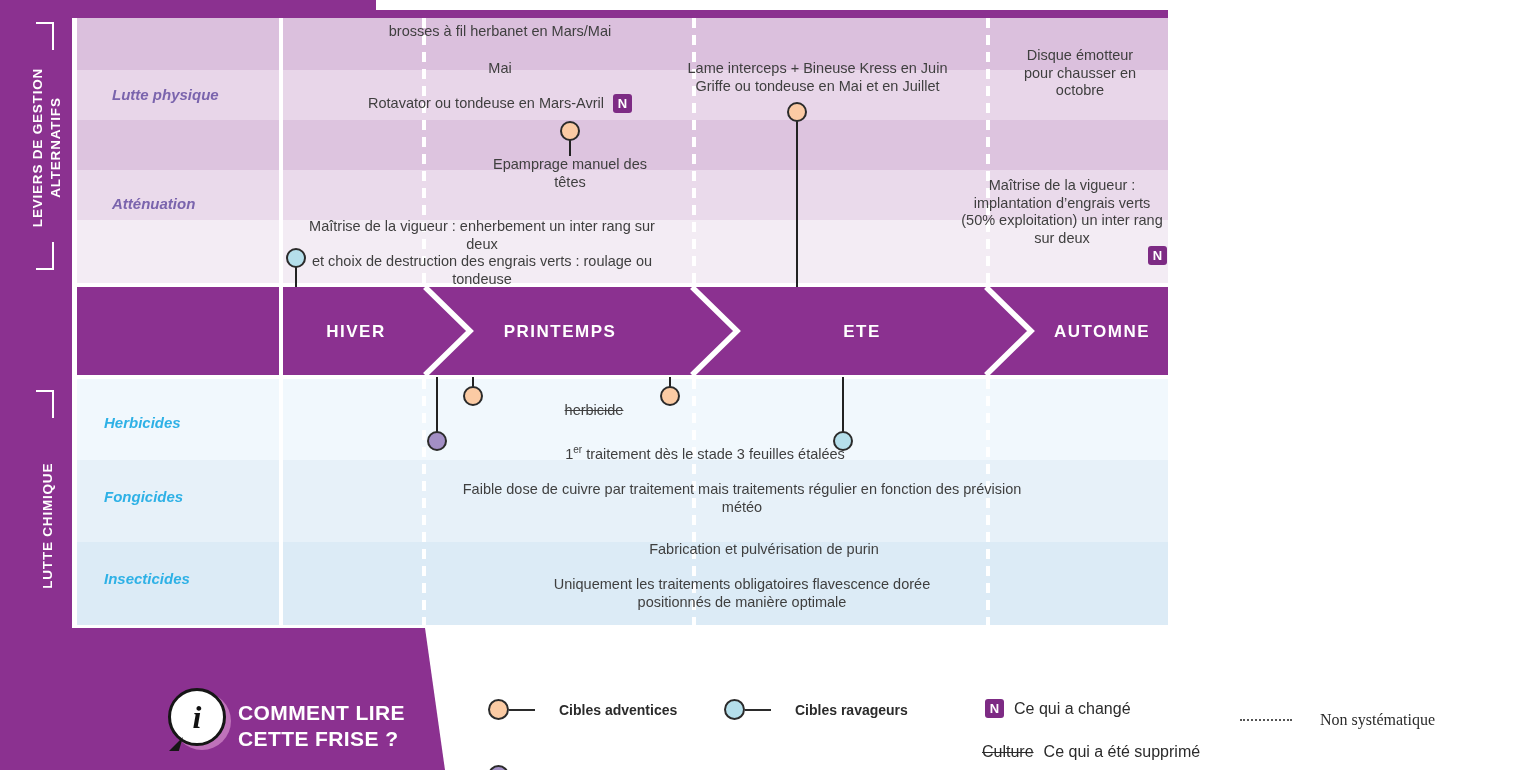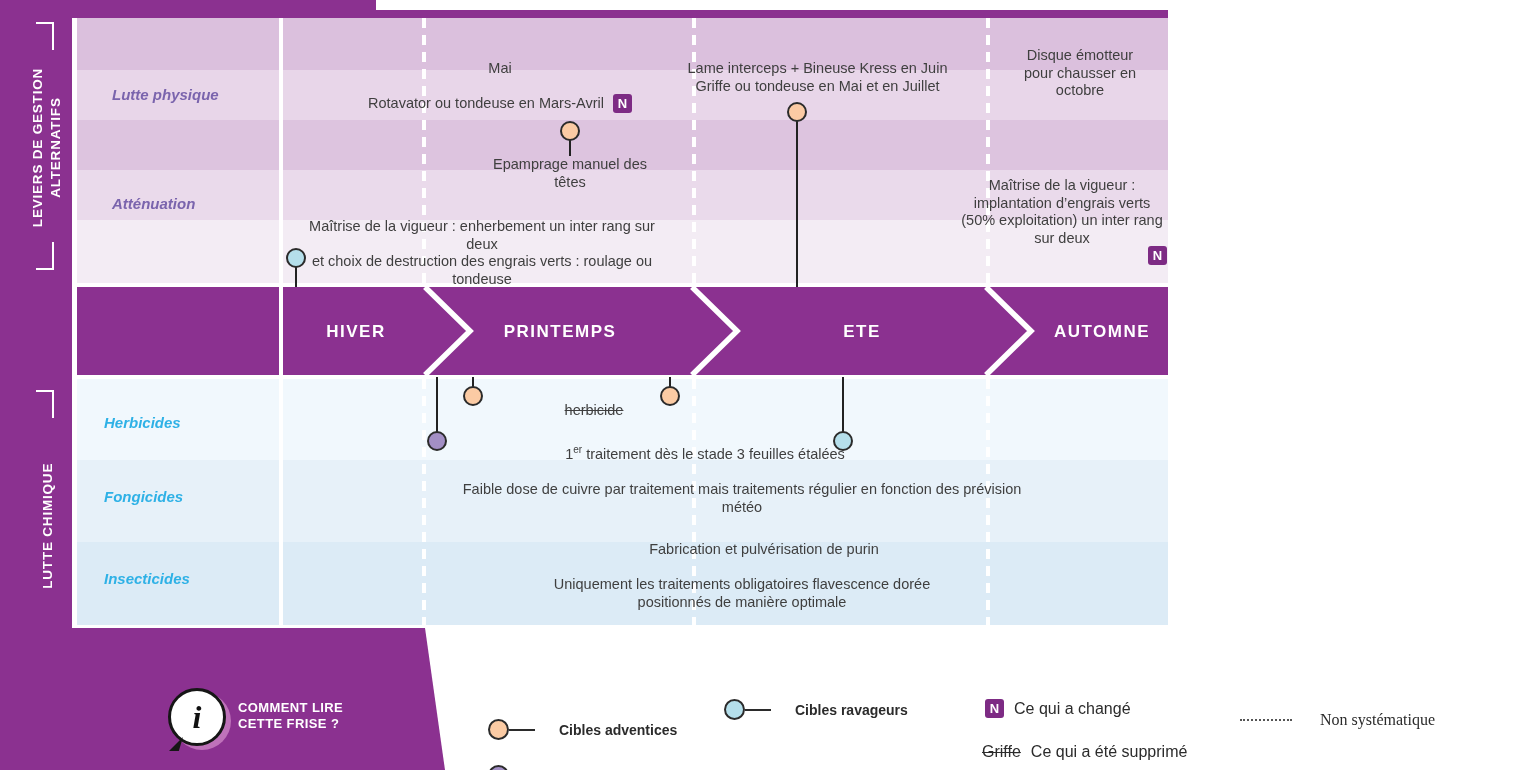--- a/index.html
+++ b/index.html
@@ -69,21 +69,21 @@
   .mk-mal{background:var(--mal,#a38fc5);}
   .stick{position:absolute;width:2px;background:#222;}
 
   
   .info-bubble{position:absolute;left:168px;top:688px;width:52px;height:52px;background:#fff;
                border:3.5px solid #161616;border-radius:50%;display:flex;align-items:center;justify-content:center;
                box-shadow:5px 4px 0 #bf72ba;}
   .info-bubble::after{content:"";position:absolute;left:-2px;bottom:-8px;width:14px;height:14px;background:#161616;
                clip-path:polygon(0 100%,100% 0,70% 100%);}
   .info-i{font-family:"Liberation Serif",serif;font-weight:bold;font-style:italic;font-size:32px;color:#111;}
-  .howto{position:absolute;left:238px;top:700px;color:#fff;font-weight:bold;font-size:13px;
+  .howto{position:absolute;left:238px;top:700px;color:#fff;font-weight:bold;font-size:21px;
          letter-spacing:.4px;line-height:1.25;}
   .lg-item{position:absolute;display:flex;align-items:center;}
   .lg-circle{width:17px;height:17px;border:2px solid #2b2b2b;border-radius:50%;box-sizing:content-box;}
   .lg-line{width:26px;height:2px;background:#2b2b2b;}
   .lg-label{margin-left:24px;font-weight:bold;font-size:14px;color:#2b2b2b;}
   .lg-text{font-size:16px;color:#2b2b2b;}
   .lg-gap{margin-left:10px;}
   .dotted{width:52px;border-top:2px dotted #555;}
 </style>
 </head>
@@ -134,20 +134,21 @@
   <div class="bcorner bc-bot" style="top:658px;"></div>
   <div class="vlabel" style="left:-62px;top:517px;">LUTTE CHIMIQUE</div>
 
   <div class="rlabel lab-alt" style="left:112px;top:86px;">Lutte physique</div>
   <div class="rlabel lab-alt" style="left:112px;top:195px;">Atténuation</div>
   <div class="rlabel lab-chem" style="left:104px;top:414px;">Herbicides</div>
   <div class="rlabel lab-chem" style="left:104px;top:488px;">Fongicides</div>
   <div class="rlabel lab-chem" style="left:104px;top:570px;">Insecticides</div>
 
   <div class="ann" style="left:290px;top:23px;width:420px;">
+    <div>brosses à fil  herbanet en Mars/Mai</div>
   </div>
   <div class="ann" style="left:285px;top:60px;width:430px;">
     <div>Mai</div>
   </div>
   <div class="ann" style="left:285px;top:94px;width:430px;display:flex;justify-content:center;align-items:center;gap:9px;">
     <span>Rotavator ou tondeuse en Mars-Avril</span>
     <span class="nbadge">N</span>
   </div>
   <div class="ann" style="left:670px;top:60px;width:295px;">
     <div>Lame interceps + Bineuse Kress  en  Juin</div>
@@ -206,41 +207,41 @@
 
   <div class="bottom-shape"></div>
   <div class="info-bubble">
     <span class="info-i">i</span>
   </div>
   <div class="howto">
     <div>COMMENT LIRE</div>
     <div>CETTE FRISE ?</div>
   </div>
 
-  <div class="lg-item" style="left:488px;top:699px;margin-top:20px;">
+  <div class="lg-item" style="left:488px;top:699px;">
     <span class="lg-circle mk-adv"></span>
     <span class="lg-line"></span>
     <span class="lg-label">Cibles adventices</span>
   </div>
   <div class="lg-item" style="left:724px;top:699px;">
     <span class="lg-circle mk-rav"></span>
     <span class="lg-line"></span>
     <span class="lg-label">Cibles ravageurs</span>
   </div>
   <div class="lg-item" style="left:488px;top:765px;">
     <span class="lg-circle mk-mal"></span>
     <span class="lg-line"></span>
     <span class="lg-label">Cibles maladies</span>
   </div>
   <div class="lg-item" style="left:985px;top:699px;">
     <span class="nbadge">N</span>
     <span class="lg-text lg-gap">Ce qui a changé</span>
   </div>
   <div class="lg-item" style="left:982px;top:743px;">
-    <span class="lg-text strike">Griffe</span>
+    <span class="lg-text strike">Culture</span>
     <span class="lg-text lg-gap">Ce qui a été supprimé</span>
   </div>
   <div class="lg-item" style="left:1240px;top:711px;font-family:Liberation Serif, serif;">
     <span class="dotted"></span>
     <span class="lg-text" style="margin-left:28px;">Non systématique</span>
   </div>
 
 </div>
 
 </body></html>

